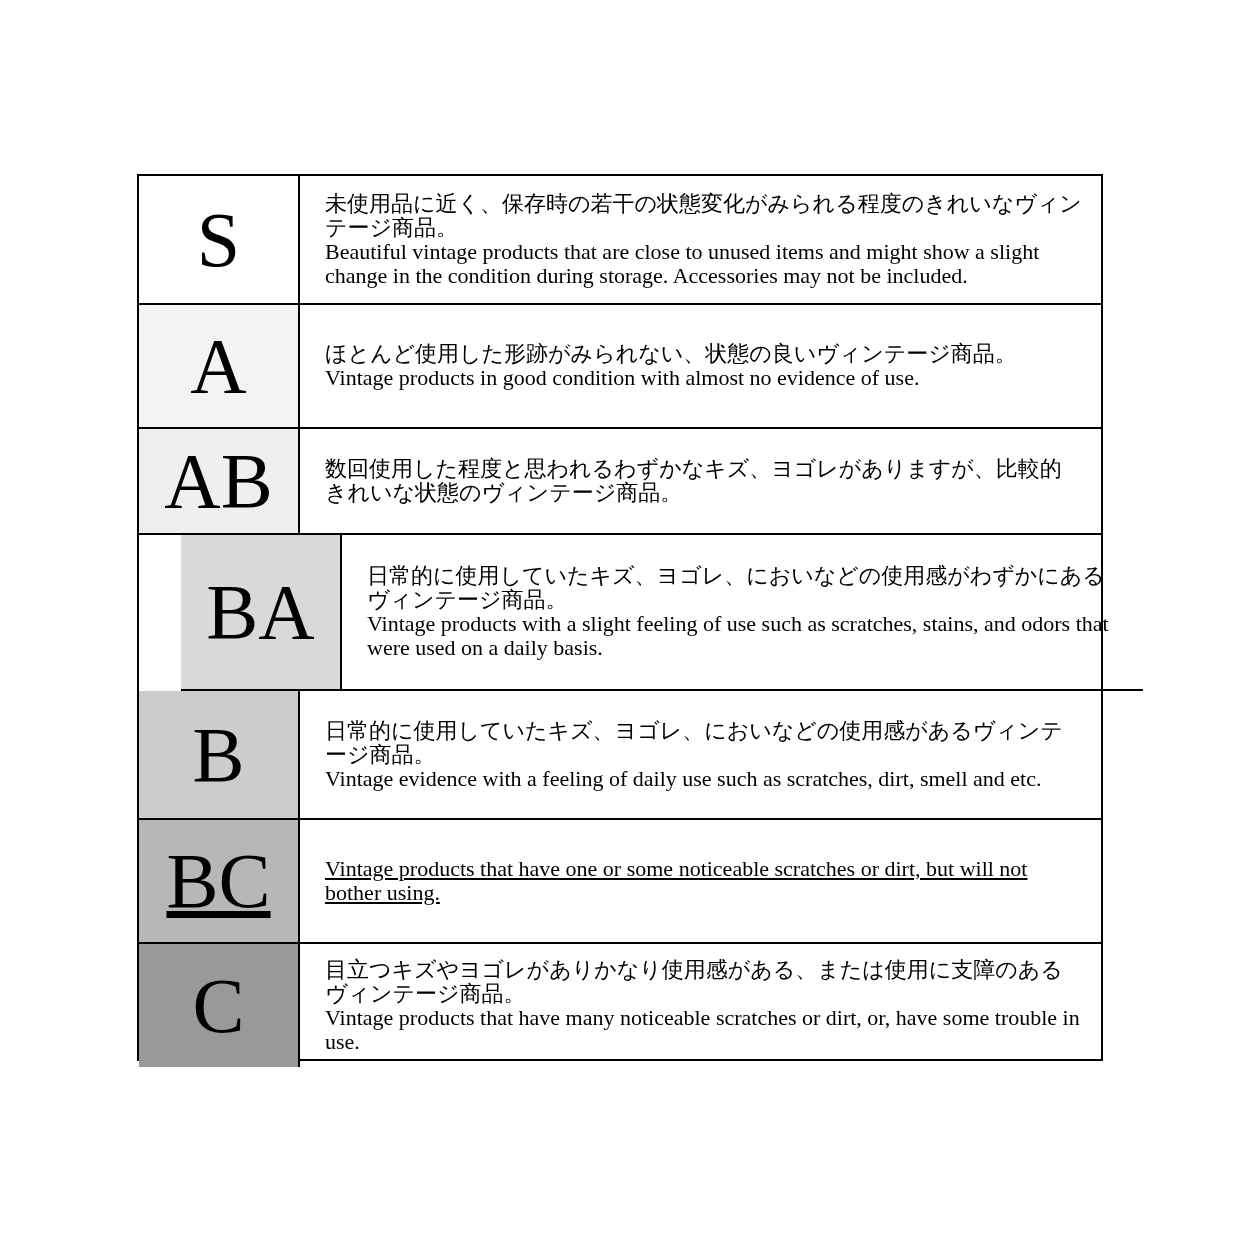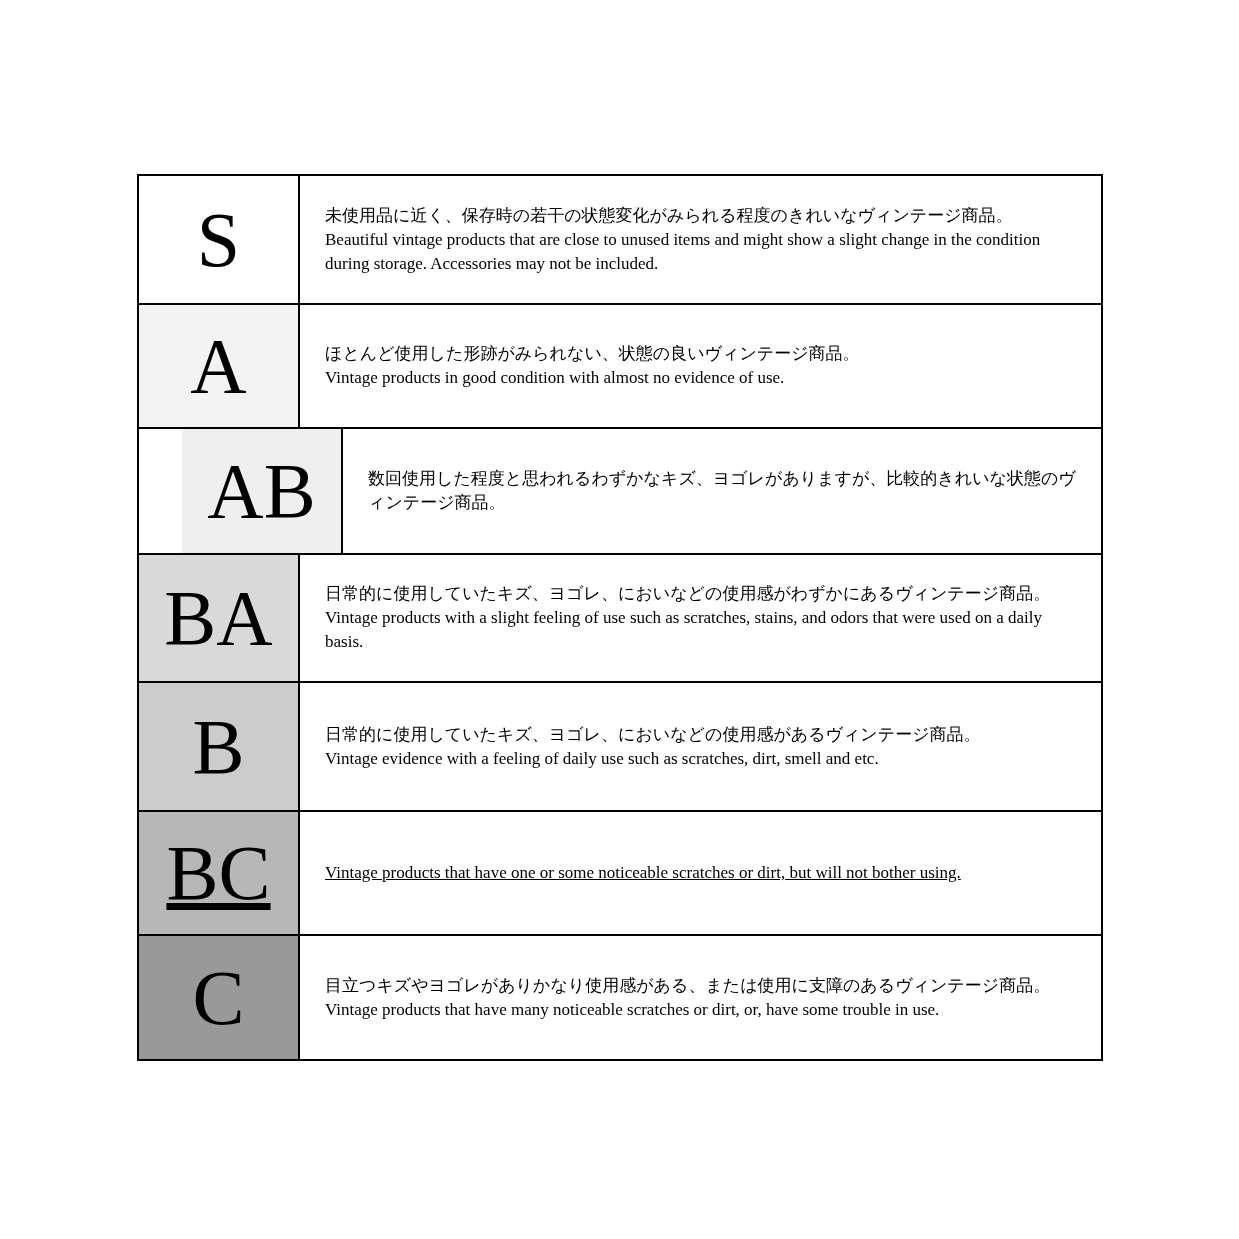--- a/index.html
+++ b/index.html
@@ -19,41 +19,41 @@
     border: 2px solid #000000;
     background: #ffffff;
   }
   .grade-row {
     display: flex;
     width: 100%;
     border-bottom: 2px solid #000000;
   }
   .grade-row:nth-child(1) { height: 129px; }
   .grade-row:nth-child(2) { height: 124px; }
-  .grade-row:nth-child(3) { height: 126px; padding-left: 43px; }
-  .grade-row:nth-child(4) { height: 128px; }
+  .grade-row:nth-child(3) { height: 106px; }
+  .grade-row:nth-child(4) { height: 156px; margin-left: 42px; }
   .grade-row:nth-child(5) { height: 129px; }
   .grade-row:nth-child(6) { height: 124px; text-decoration: underline; }
   .grade-row:nth-child(7) { height: 123px; border-bottom: none; }
   .grade-cell {
     flex: 0 0 161px;
     border-right: 2px solid #000000;
     display: flex;
     align-items: center;
     justify-content: center;
     font-size: 78px;
     line-height: 1;
   }
   .desc-cell {
     flex: 1 1 auto;
     display: flex;
     flex-direction: column;
     justify-content: center;
     padding: 0 18px 0 25px;
-    font-size: 17px;
+    font-size: 22px;
     line-height: 24px;
   }
   .desc-jp, .desc-en {
     display: block;
   }
 </style>
 </head>
 <body>
 
 <div class="grade-table">

